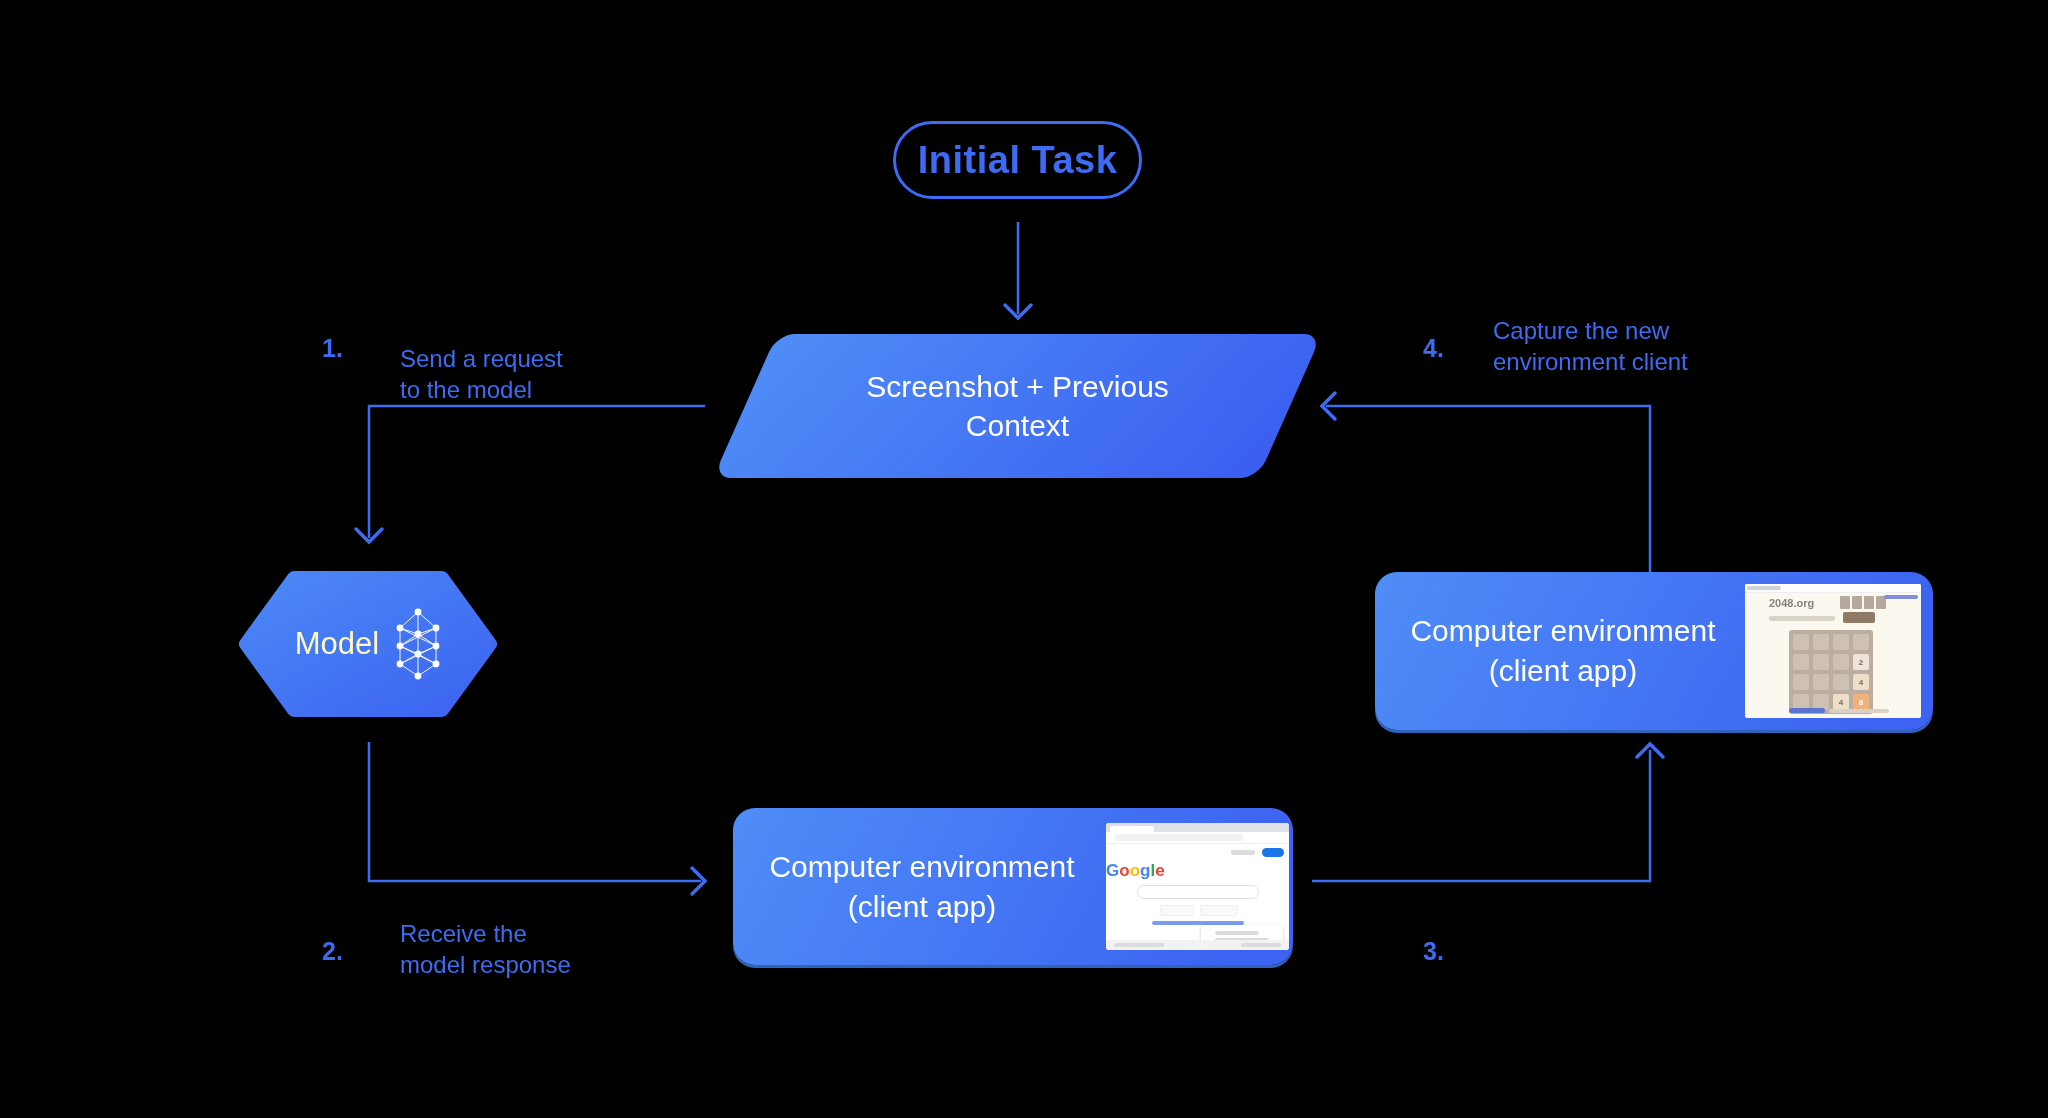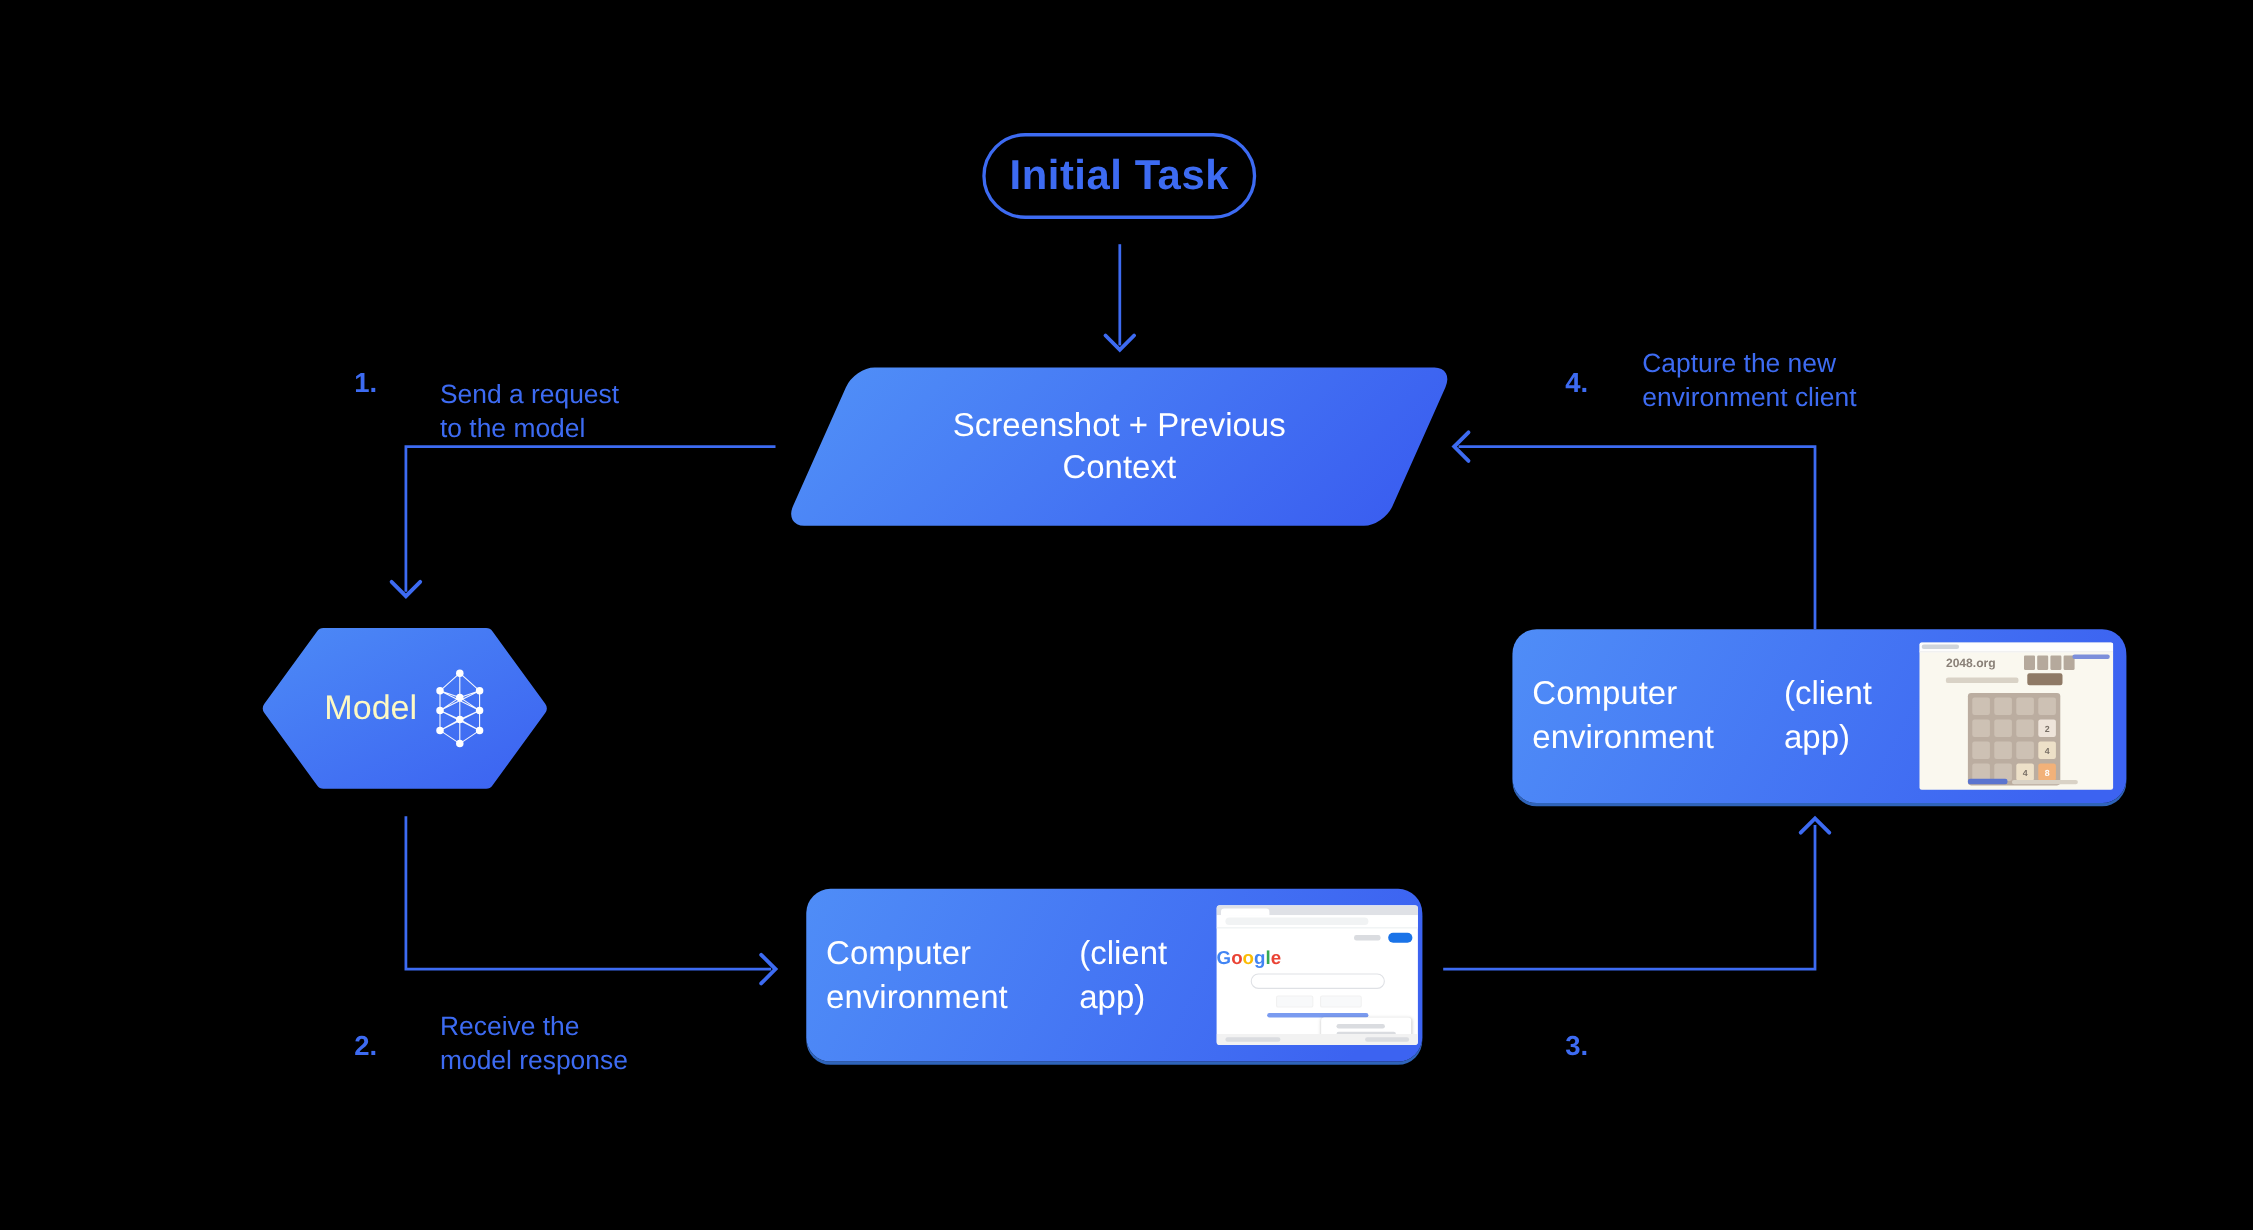--- a/index.html
+++ b/index.html
@@ -24,21 +24,21 @@
         align-items:center;justify-content:center;color:#fff;font-size:30px;line-height:39px;font-weight:500;}
 
   
   .hexwrap{left:238px;top:570px;width:260px;height:148px;}
   .hex-content{position:absolute;left:0;top:0;width:100%;height:100%;display:flex;align-items:center;
         justify-content:center;gap:16px;color:#fef9c3;font-size:31px;font-weight:500;}
 
   
   .envbox{border-radius:22px;background:linear-gradient(118deg,#4F8DF7 0%,#3C63F1 90%);
         box-shadow:0 3px 0 rgba(63,133,248,.75);}
-  .envbox .txt{position:absolute;left:18px;top:0;bottom:0;display:flex;
+  .envbox .txt{position:absolute;left:18px;top:0;bottom:0;display:flex;flex-direction:column;
         align-items:center;justify-content:center;color:#fff;font-size:30px;line-height:40px;font-weight:500;}
   .env-bottom{left:733px;top:808px;width:560px;height:157px;}
   .env-bottom .txt{right:200px;}
   .env-right{left:1375px;top:572px;width:558px;height:158px;}
   .env-right .txt{right:200px;}
 
   
   .stepnum{color:#3D6BF2;font-size:25px;font-weight:600;}
   .steptxt{color:#3D6BF2;font-size:24px;line-height:31px;font-weight:500;}
 

